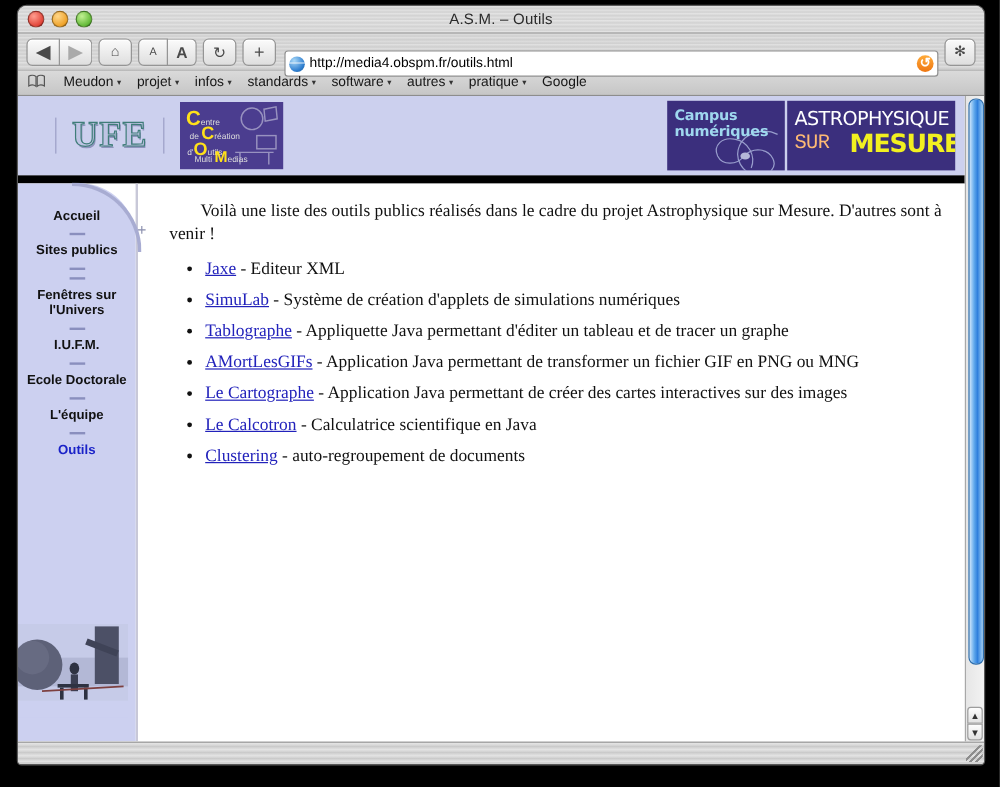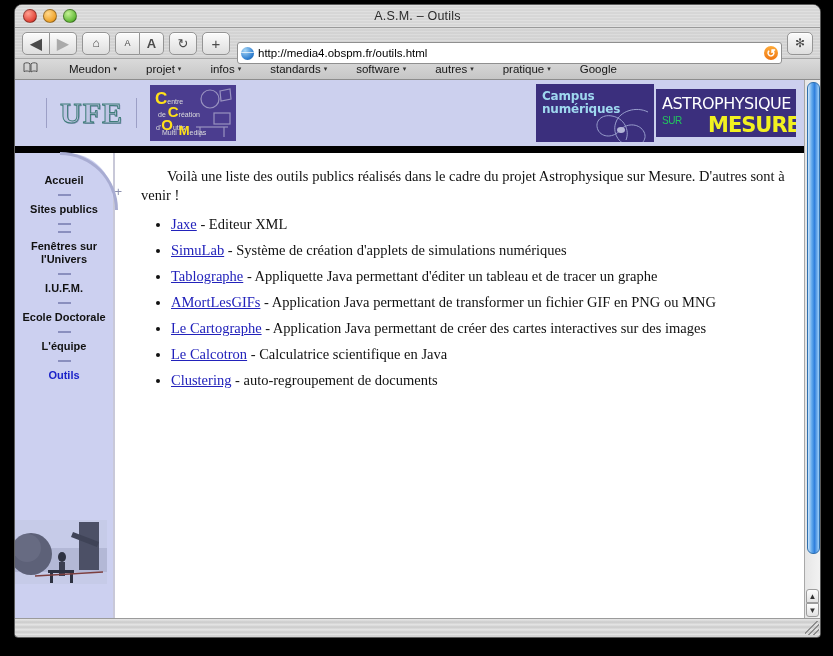--- a/index.html
+++ b/index.html
@@ -95,21 +95,21 @@
     color: #fff; font-size: 11px; line-height: 14px; text-align: center;
     flex: none; font-weight: bold;
   }
   .tb-btn.bug { width: 24px; font-size: 12px; }
 
   
   #bookmarks {
     height: 20px;
     background: linear-gradient(180deg,#dadada,#c6c6c6);
     border-bottom: 1px solid #8d8d8d;
-    display: flex; align-items: center; padding: 0 8px; gap: 29px;
+    display: flex; align-items: center; padding: 0 8px; gap: 13px;
     font-size: 11.5px; color: #161616;
   }
   .bm { display: flex; align-items: center; gap: 3px; white-space: nowrap; }
   .bm .caret { font-size: 7px; color: #333; }
   #bm-book { font-size: 12px; color: #4a4a4a; margin-right: 2px; }
 
   
   #viewport {
     position: relative;
     height: 538px;
@@ -172,44 +172,44 @@
   .ccom-l3 .y { font-size: 15px; }
   .ccom-l4 { position: absolute; left: 12px; bottom: 3px; }
   .ccom-l4 .y { font-size: 13px; }
   .ccom-art {
     position: absolute; right: 2px; top: 2px; width: 44px; height: 52px;
     opacity: .55;
   }
 
   #banner-right { display: flex; align-items: center; padding-right: 8px; gap: 2px; }
   .campus-logo {
-    width: 118px; height: 58px; background: #3b2f7d;
+    width: 98px; height: 58px; background: #3b2f7d;
     position: relative; overflow: hidden;
   }
   .campus-logo .ctxt {
     position: absolute; left: 6px; top: 6px;
     font-size: 12px; font-weight: bold; color: #9fd8ef;
     line-height: 13px; letter-spacing: -.2px; z-index: 2;
     font-family: "DejaVu Sans", sans-serif;
   }
   .spiral { position: absolute; right: -6px; bottom: -10px; opacity: .75; }
 
   .asm-logo {
-    width: 140px; height: 48px; background: #3b2f7d;
+    width: 140px; height: 58px; background: #3b2f7d;
     position: relative; overflow: hidden;
   }
   .asm-logo .a1 {
     position: absolute; left: 6px; top: 5px; z-index: 2;
     font-size: 16px; color: #ffffff; letter-spacing: -.5px;
     font-family: "DejaVu Sans", sans-serif;
   }
   .asm-logo .a2 {
     position: absolute; left: 6px; top: 26px; z-index: 2;
-    font-size: 10px; color: #22c55e; letter-spacing: -.5px;
-    font-family: Liberation Sans, sans-serif;
+    font-size: 17px; color: #fdba74; letter-spacing: -.5px;
+    font-family: Liberation Mono, monospace;
   }
   .asm-logo .a3 {
     position: absolute; left: 52px; top: 24px; z-index: 3;
     font-size: 21px; color: #f2f020; font-weight: bold; letter-spacing: -1px;
     font-family: "DejaVu Sans", sans-serif;
   }
   .moon { position: absolute; right: 2px; top: 2px; z-index: 1; }
 
   #blackbar { height: 7px; background: #000; }
 

